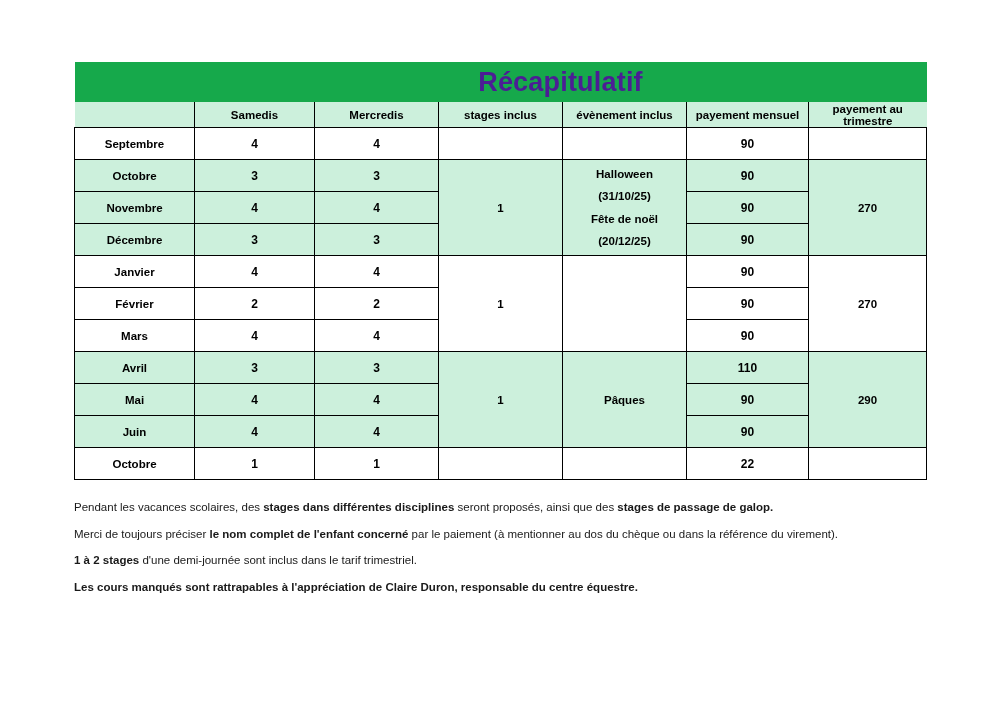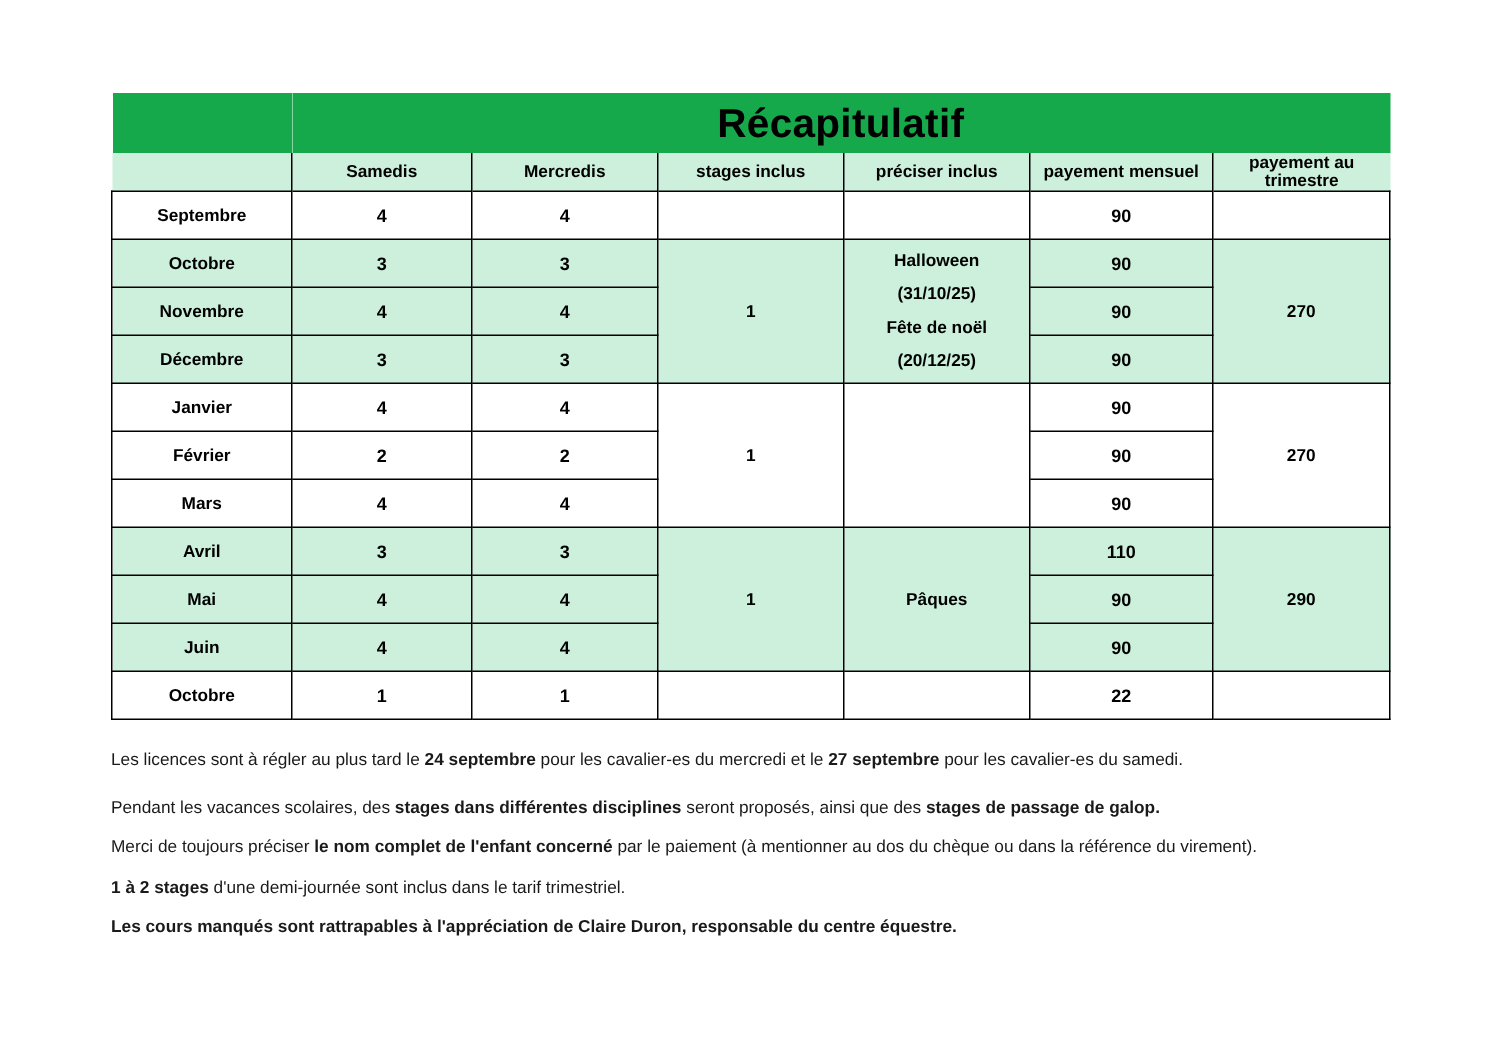--- a/index.html
+++ b/index.html
@@ -59,21 +59,21 @@
   col.c-pt     { width: 118px; }
 
   
   .title-band-cell {
     background: #16a94b;
     height: 40px;
   }
   .title-band-cell .title-text {
     font-size: 27px;
     font-weight: bold;
-    color: #000000;
+    color: #4c1d95;
     letter-spacing: 0.2px;
     line-height: 40px;
     display: block;
     text-align: center;
   }
   .title-spacer-cell {
     background: #16a94b;
   }
 
   
@@ -164,21 +164,21 @@
           <td class="title-band-cell" colspan="6">
             <span class="title-text">Récapitulatif</span>
           </td>
         </tr>
 
         <tr class="head-row">
           <th class="head-blank"></th>
           <th>Samedis</th>
           <th>Mercredis</th>
           <th>stages inclus</th>
-          <th>préciser inclus</th>
+          <th>évènement inclus</th>
           <th>payement mensuel</th>
           <th class="head-last">payement au trimestre</th>
         </tr>
 
         <tr class="data-row grp-bot">
           <td class="bg-white">Septembre</td>
           <td class="bg-white num">4</td>
           <td class="bg-white num">4</td>
           <td class="bg-white"></td>
           <td class="bg-white"></td>
@@ -271,20 +271,19 @@
           <td class="bg-white"></td>
           <td class="bg-white num">22</td>
           <td class="bg-white"></td>
         </tr>
 
       </tbody>
     </table>
   </div>
 
   <div class="notes">
-    <p class="note"><span>Les licences sont à régler au plus tard le </span><b>24 septembre</b><span> pour les cavalier-es du mercredi et le </span><b>27 septembre</b><span> pour les cavalier-es du samedi.</span></p>
     <p class="note tight"><span>Pendant les vacances scolaires, des </span><b>stages dans différentes disciplines</b><span> seront proposés, ainsi que des </span><b>stages de passage de galop.</b></p>
     <p class="note tight"><span>Merci de toujours préciser </span><b>le nom complet de l'enfant concerné</b><span> par le paiement (à mentionner au dos du chèque ou dans la référence du virement).</span></p>
     <p class="note tight"><b>1 à 2 stages</b><span> d'une demi-journée sont inclus dans le tarif trimestriel.</span></p>
     <p class="note"><b>Les cours manqués sont rattrapables à l'appréciation de Claire Duron, responsable du centre équestre.</b></p>
   </div>
 
 </div>
 
 </body></html>

